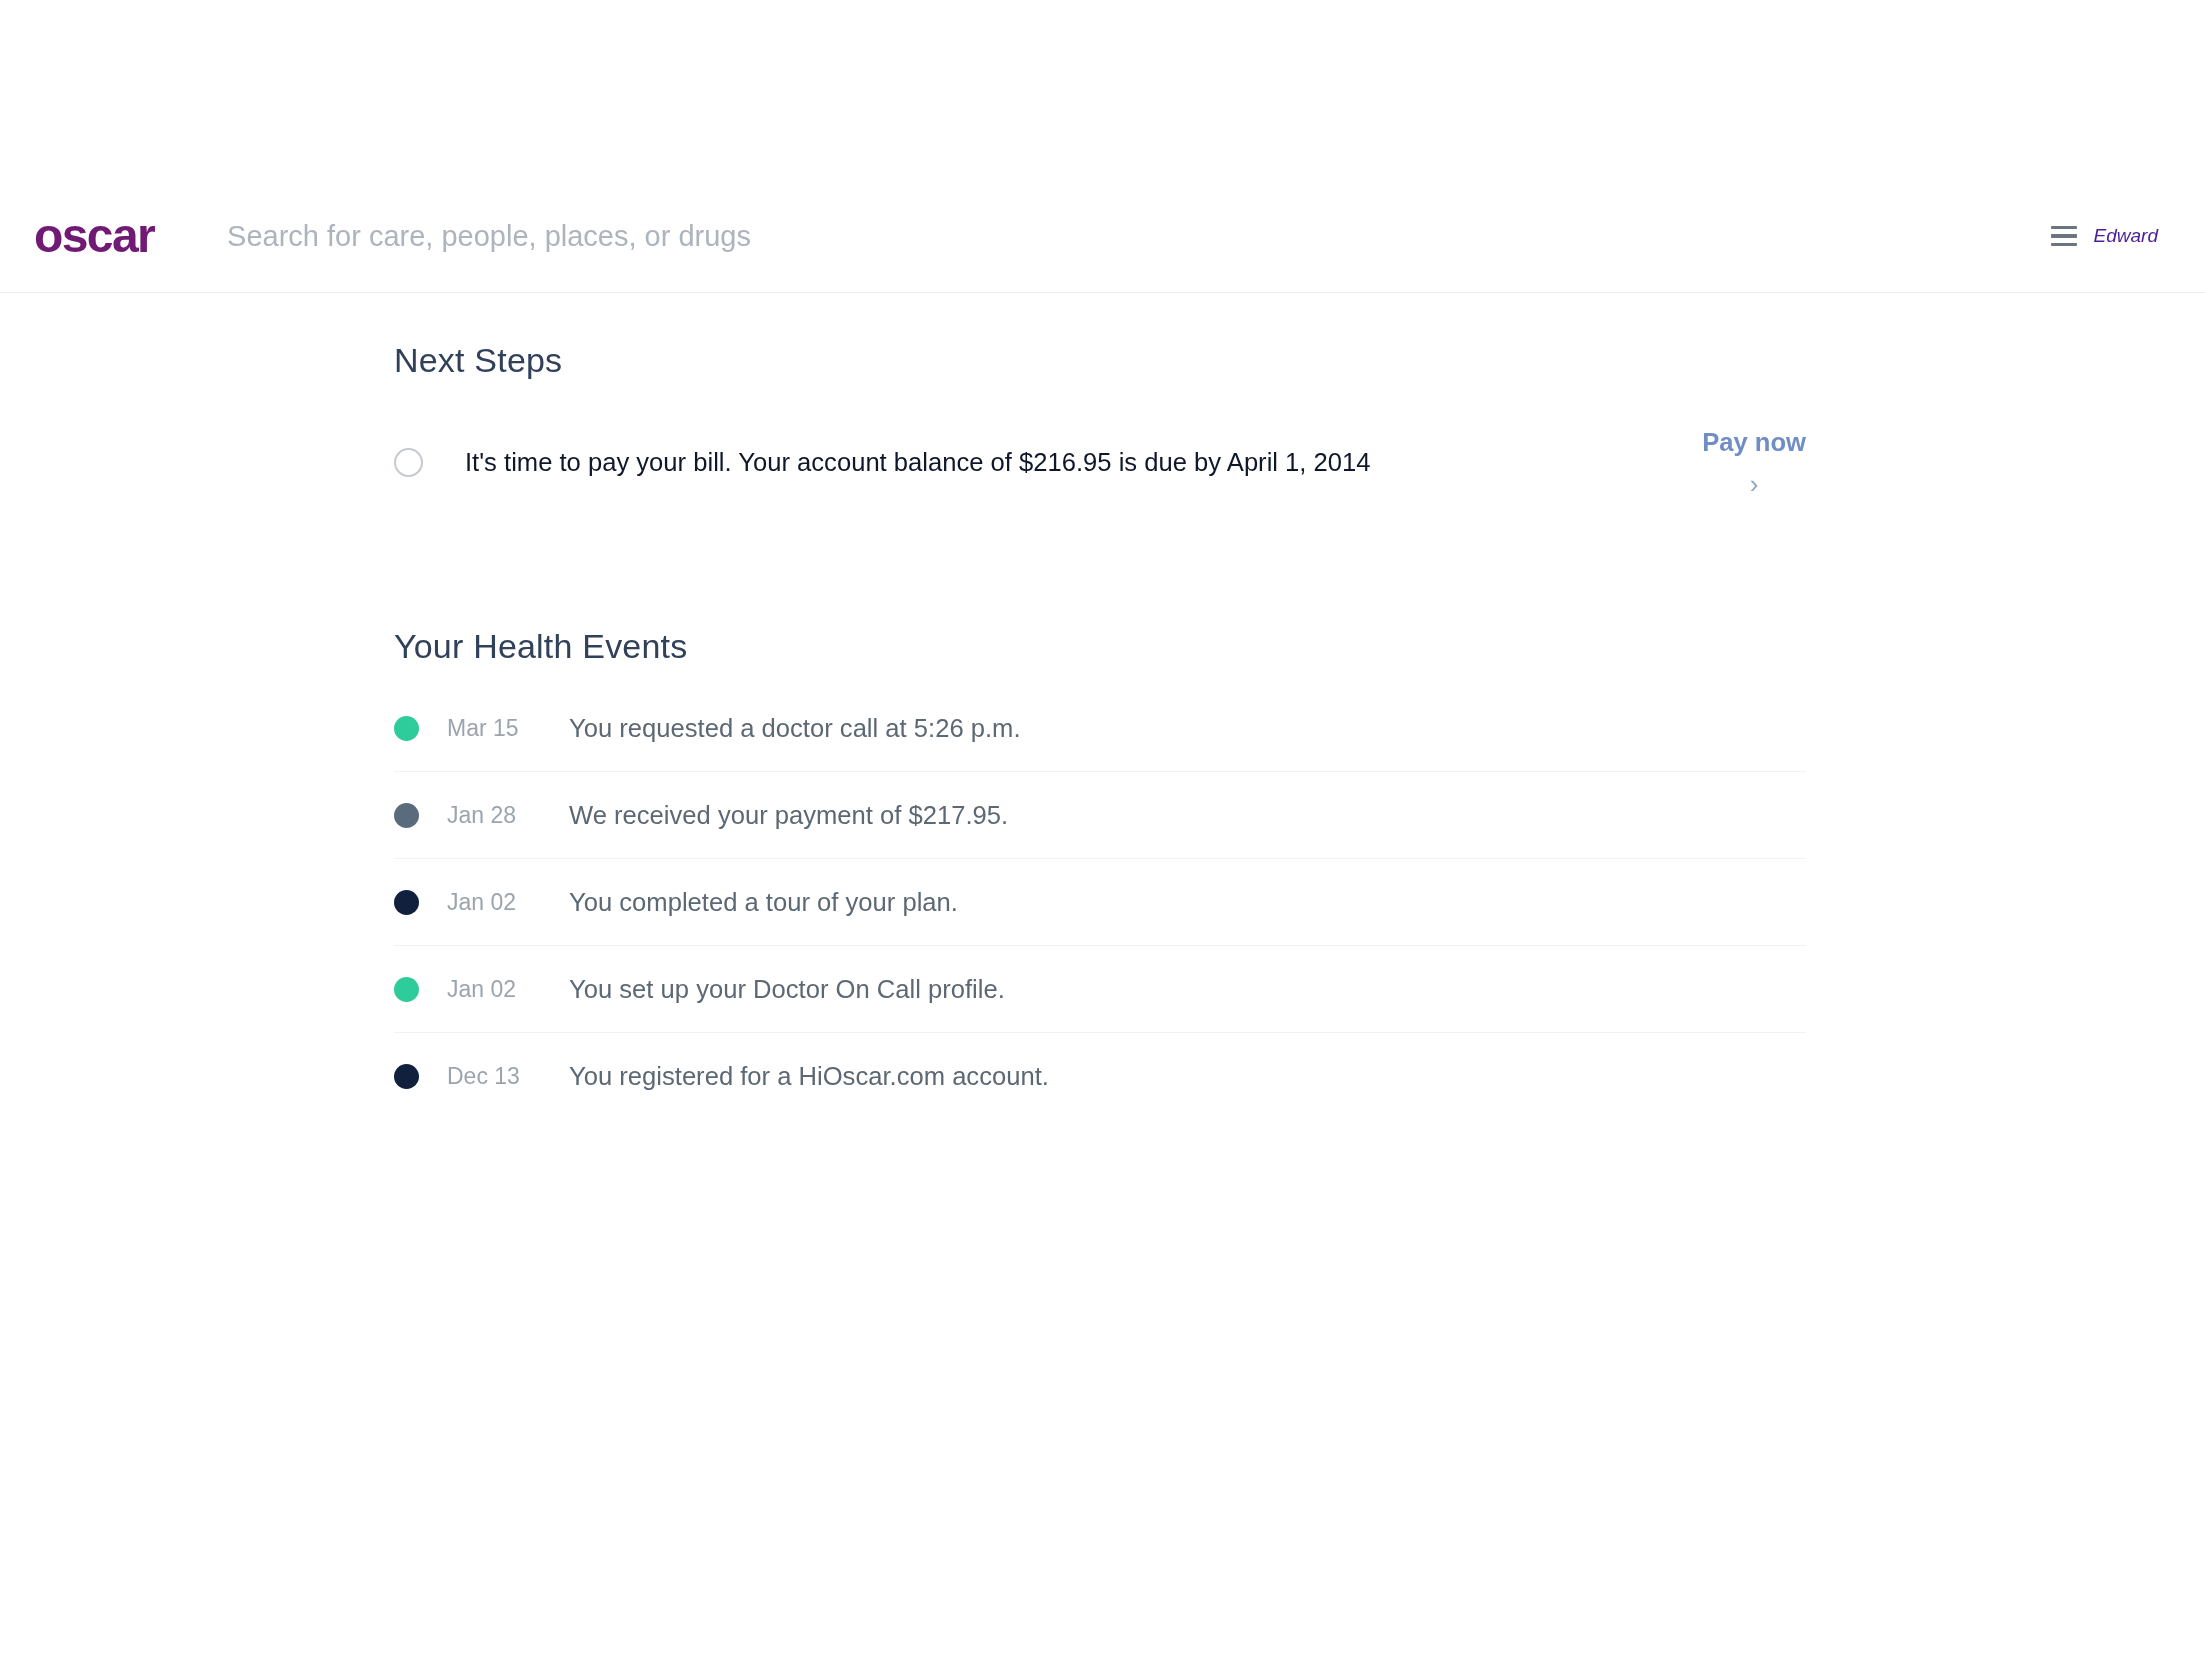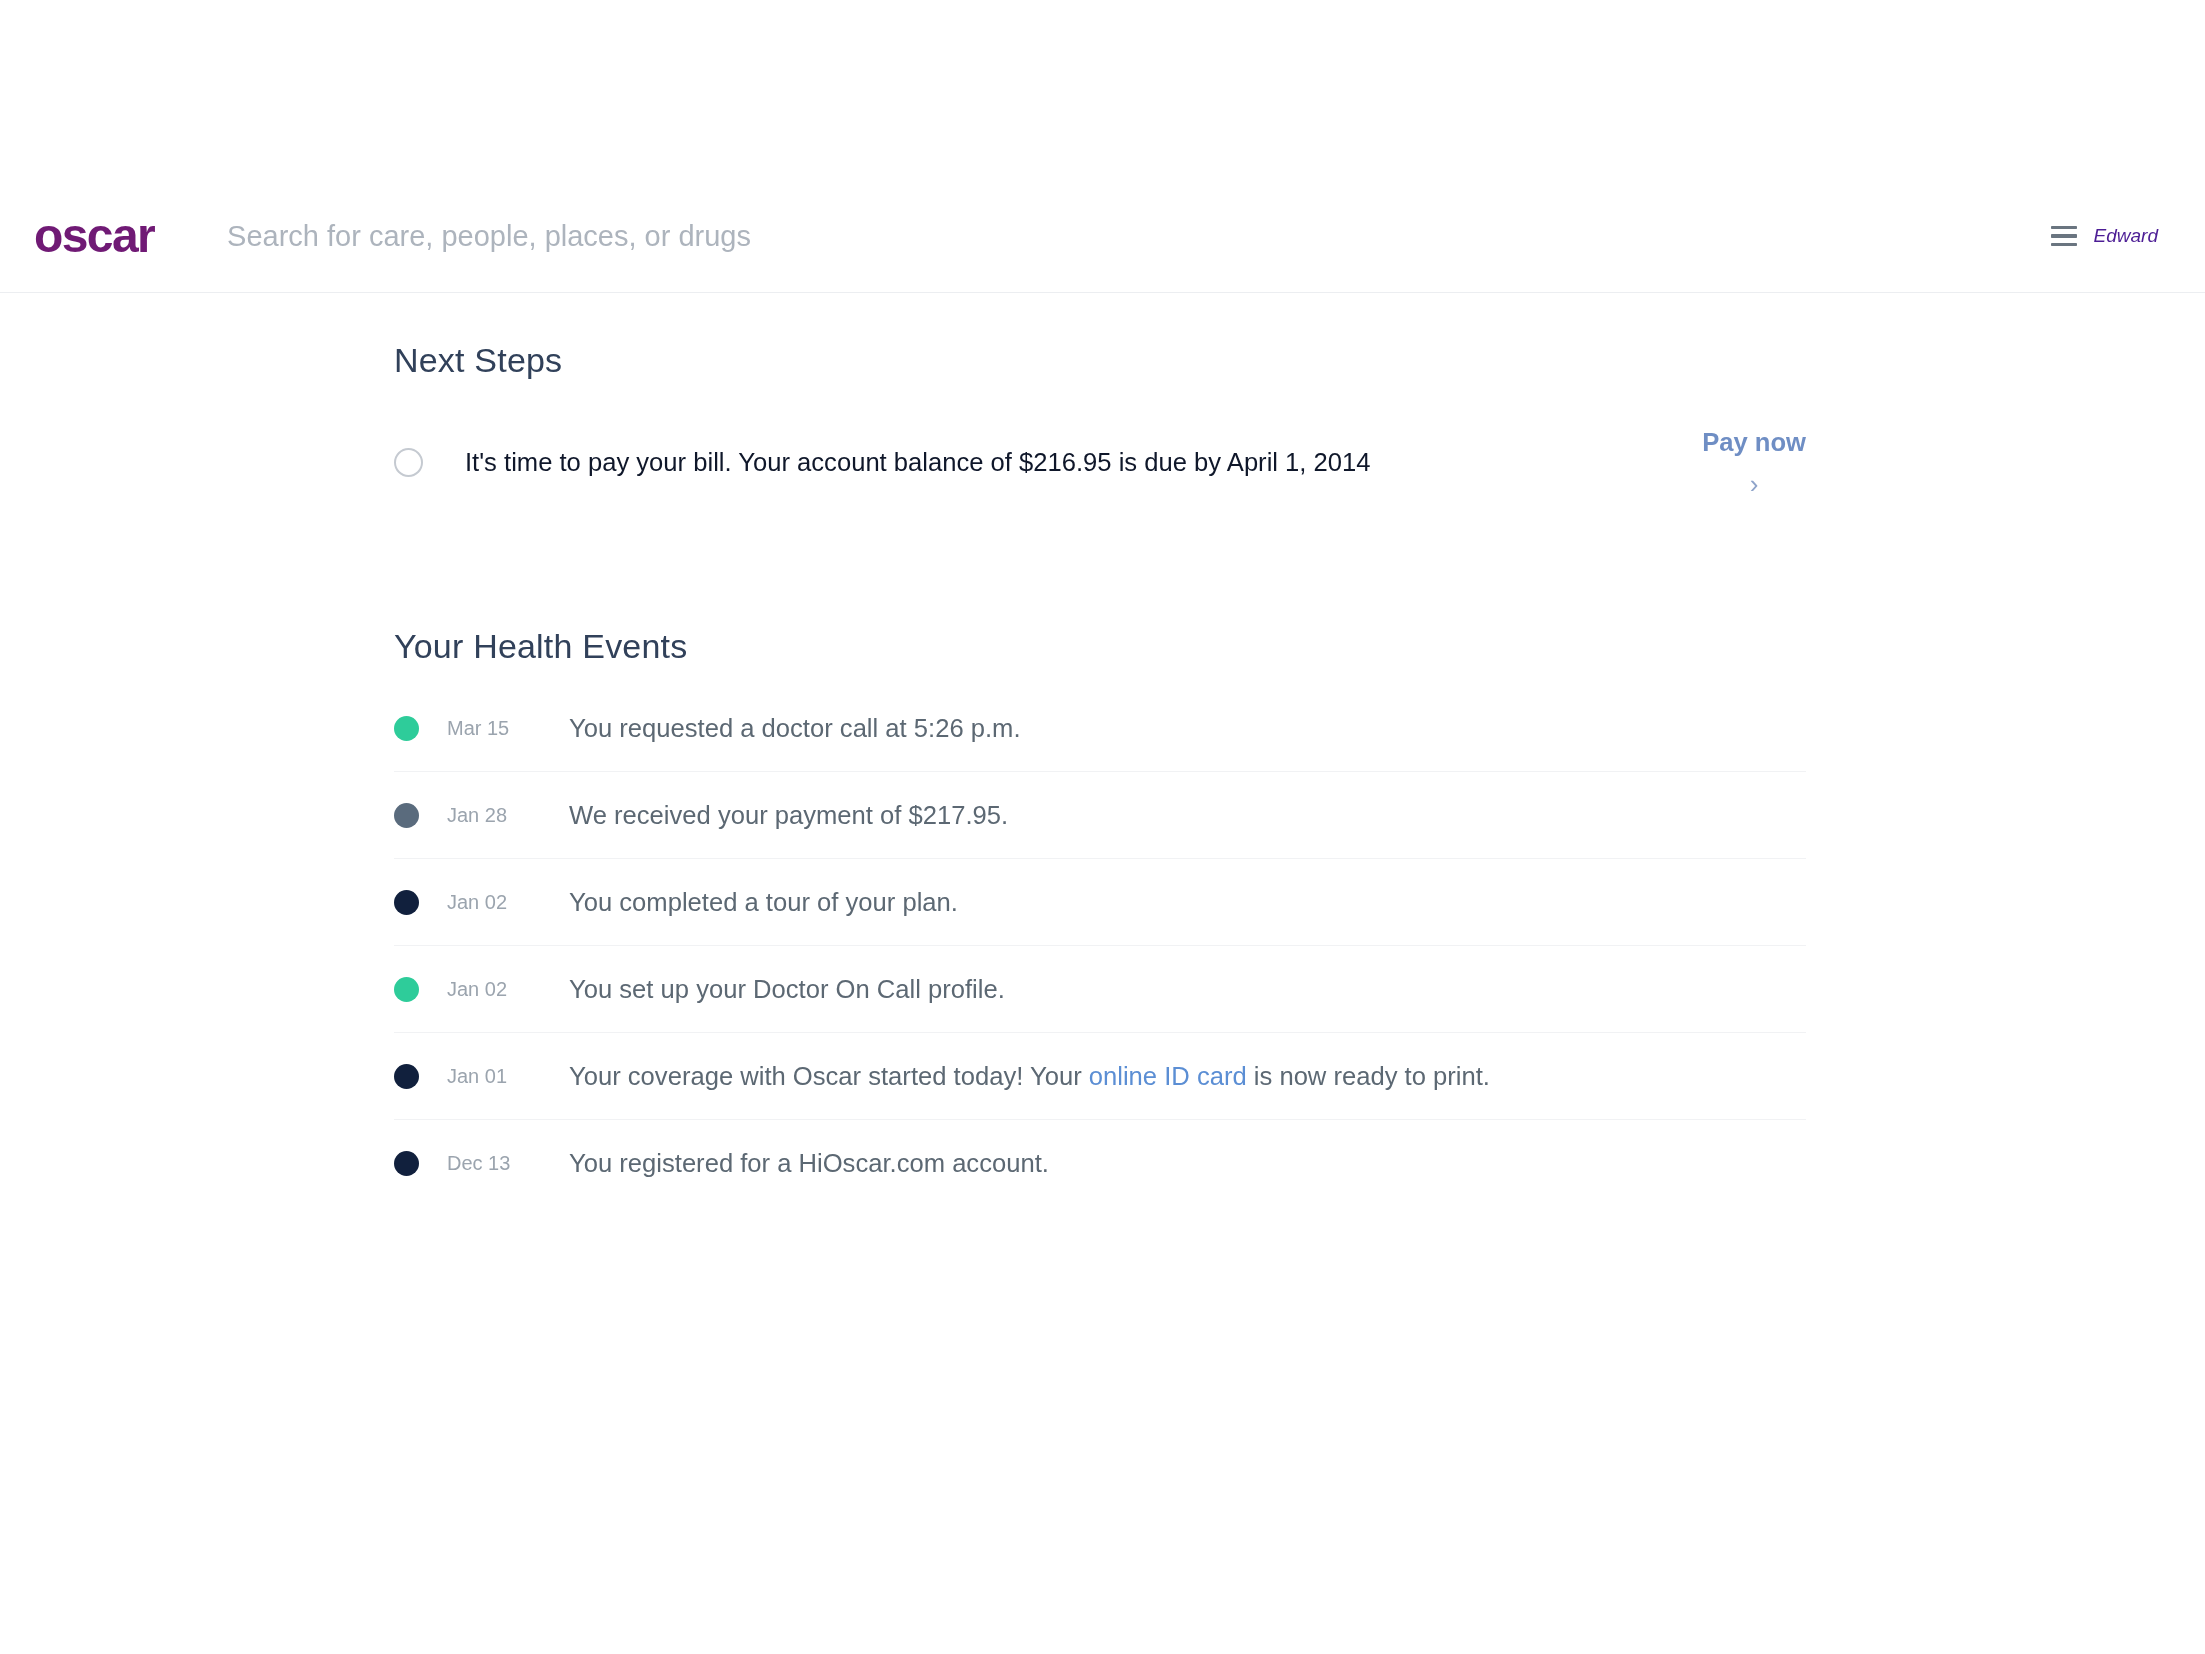--- a/index.html
+++ b/index.html
@@ -158,21 +158,21 @@
   }
   .event-dot {
     width: 25px;
     height: 25px;
     border-radius: 50%;
     flex: 0 0 auto;
   }
   .event-date {
     width: 122px;
     margin-left: 28px;
-    font-size: 20px;
+    font-size: 23px;
     color: #9ba4ae;
     flex: 0 0 auto;
   }
   .event-text {
     font-size: 25.6px;
     color: #5c6873;
   }
   .event-text a,
   .inline-link {
     color: #5b8ed4;
@@ -235,27 +235,20 @@
       <span class="event-date">Jan 02</span>
       <span class="event-text">You completed a tour of your plan.</span>
     </div>
 
     <div class="event-row">
       <span class="event-dot" style="background: rgb(46, 204, 154);"></span>
       <span class="event-date">Jan 02</span>
       <span class="event-text">You set up your Doctor On Call profile.</span>
     </div>
 
-    <div class="event-row">
-      <span class="event-dot" style="background: rgb(17, 32, 61);"></span>
-      <span class="event-date">Jan 01</span>
-      <span class="event-text">
-        <span>Your coverage with Oscar started today! Your </span><span class="inline-link">online ID card</span><span> is now ready to print.</span>
-      </span>
-    </div>
 
 
     <div class="event-row">
       <span class="event-dot" style="background: rgb(17, 32, 61);"></span>
       <span class="event-date">Dec 13</span>
       <span class="event-text">You registered for a HiOscar.com account.</span>
     </div>
 
   </div>
 </main>

